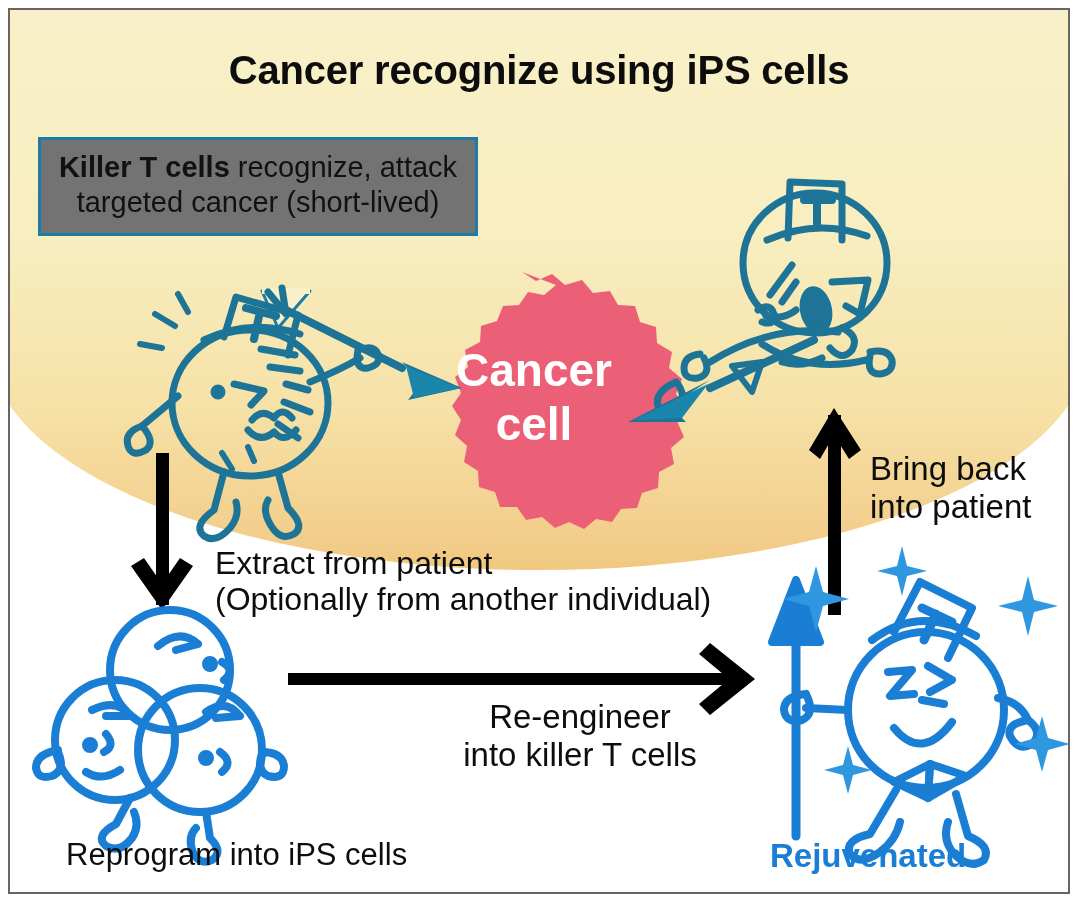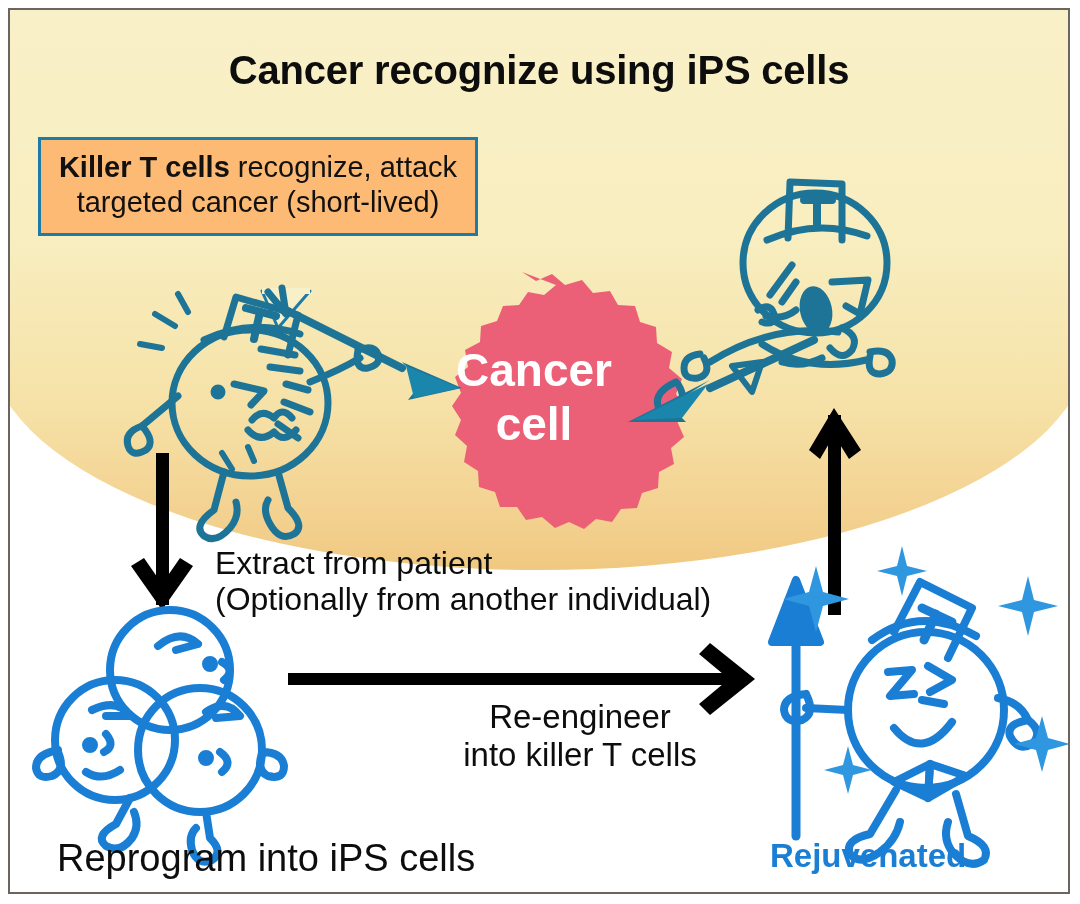--- a/index.html
+++ b/index.html
@@ -22,31 +22,31 @@
   
   .txt{position:absolute; color:#0d0d0d; line-height:1.14; white-space:pre-line;}
 
   #title{
     top:38px; left:0; width:100%; text-align:center;
     font-size:40px; font-weight:bold; letter-spacing:-0.2px;
   }
 
   #callout{
     position:absolute; left:28px; top:127px; width:440px;
-    border:3px solid #1d7ba8; background:#fdba74;
+    border:3px solid #1d7ba8; background:#737373;
     padding:10px 10px 12px 10px; box-sizing:border-box;
     text-align:center; font-size:29px; line-height:1.22; color:#111;
   }
   #callout b{font-weight:bold;}
 
   #attack-cancer{ top:190px; left:898px; font-size:33px; text-align:left; }
   #bring-back{ top:440px; left:860px; font-size:33px; text-align:left; }
   #extract{ top:535px; left:205px; font-size:32px; text-align:left; }
   #reengineer{ top:688px; left:430px; font-size:33px; text-align:center; width:280px; }
-  #reprogram{ top:827px; left:47px; font-size:38px; }
+  #reprogram{ top:827px; left:56px; font-size:31px; }
   #rejuvenated{ top:827px; left:760px; font-size:33px; font-weight:bold; color:#1a7fd4; }
 
   svg{position:absolute; left:0; top:0; overflow:visible;}
   #art{position:absolute; left:0; top:0; width:1058px; height:882px;}
 </style>
 </head>
 <body>
 
 <div id="figure">
 
@@ -216,20 +216,22 @@
   </svg>
 
   <div class="txt" id="title">Cancer recognize using iPS cells</div>
 
   <div id="callout">
     <b>Killer T cells</b><span> recognize,
 attack targeted cancer
 (short-lived)</span>
   </div>
 
+  <div class="txt" id="bring-back">Bring back
+into patient</div>
   <div class="txt" id="extract">Extract from patient
 (Optionally from another individual)</div>
   <div class="txt" id="reengineer">Re-engineer
 into killer T cells</div>
   <div class="txt" id="reprogram">Reprogram into iPS cells</div>
   <div class="txt" id="rejuvenated">Rejuvenated</div>
 
 </div>
 
 </body></html>

